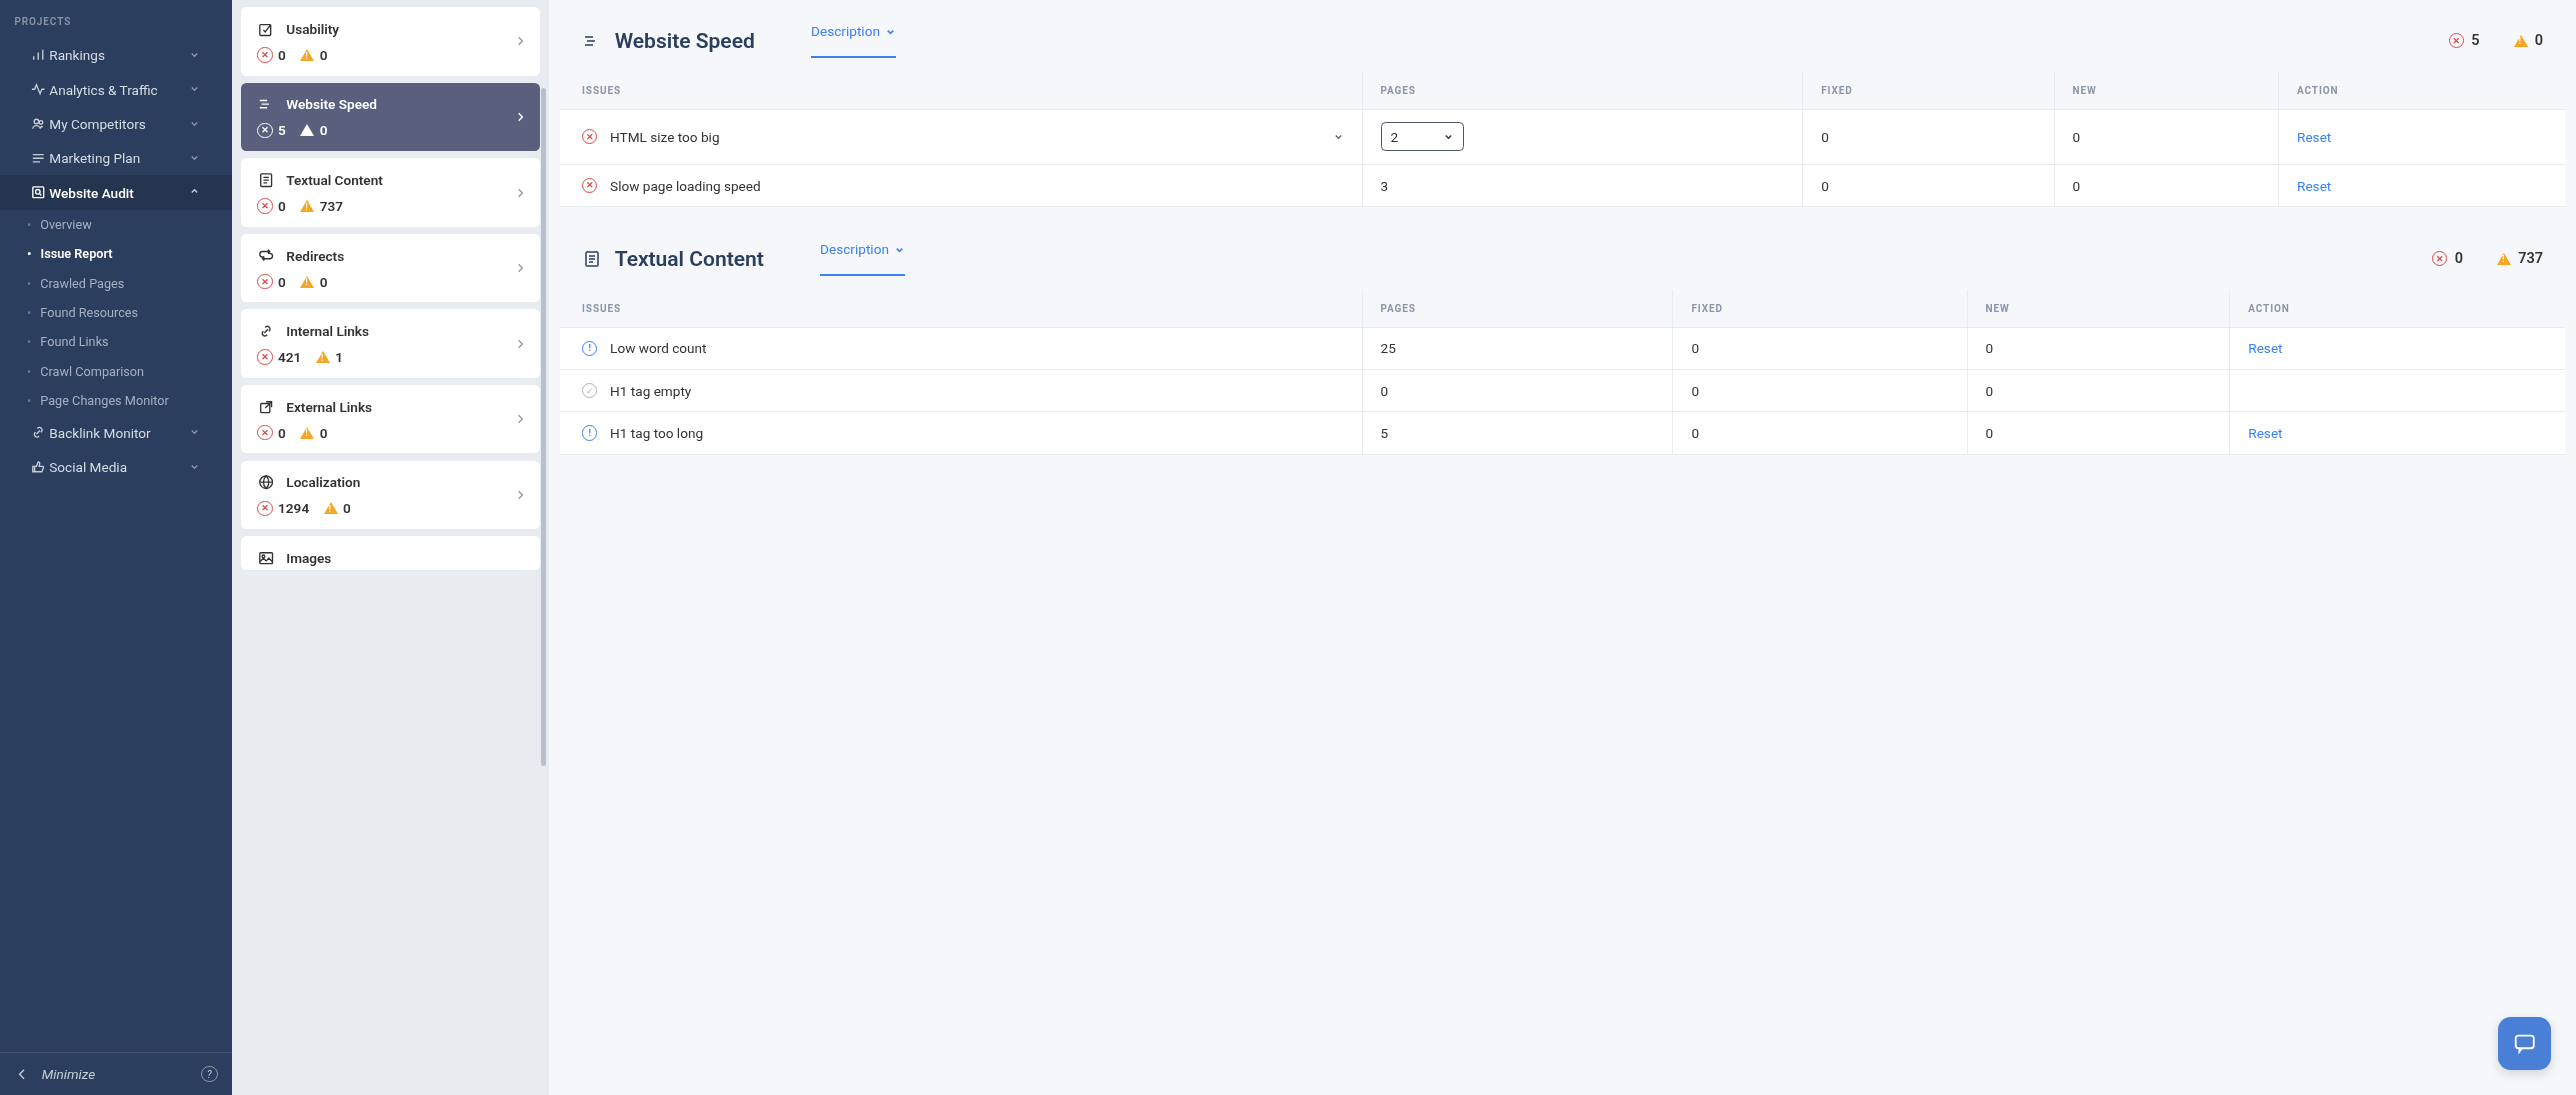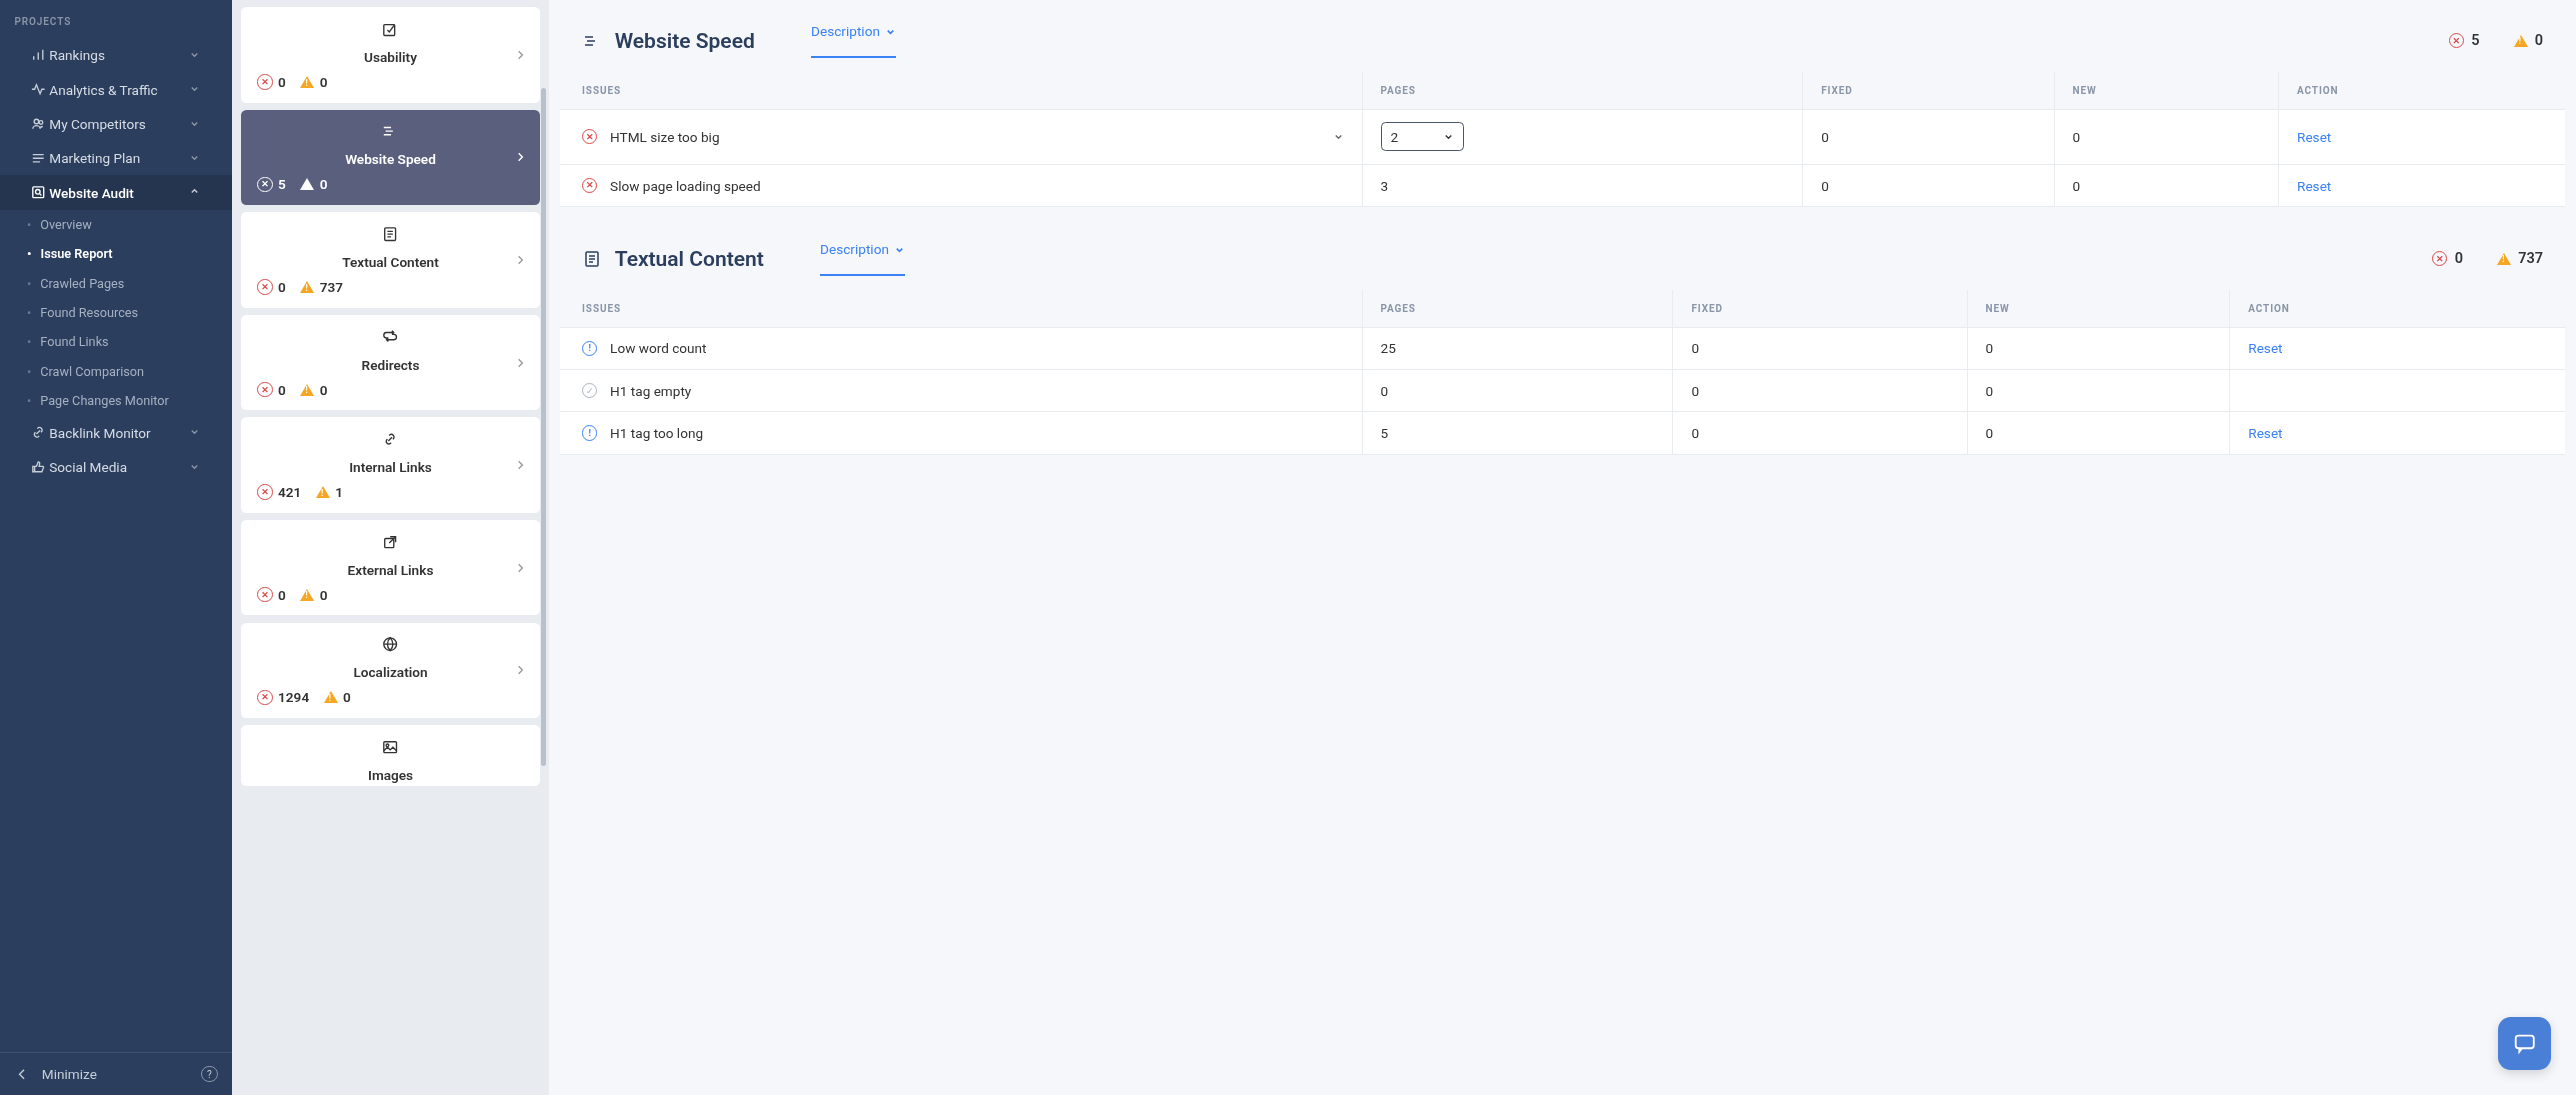--- a/index.html
+++ b/index.html
@@ -9,27 +9,27 @@
 .nav-item { display: flex; align-items: center; padding: 9px 30px; cursor: pointer; font-size: 13.6px; color: #d6dce5; gap: 3px; position: relative; }
 .nav-item.expanded { background: rgba(0,0,0,0.15); }
 .nav-icon { width: 16.3px; height: 16.3px; display: inline-flex; align-items: center; justify-content: center; flex-shrink: 0; }
 .nav-chevron { margin-left: auto; width: 12.7px; height: 12.7px; }
 .subnav { padding-left: 0; }
 .subnav-item { display: flex; align-items: center; padding: 7.2px 14.5px 7.2px 27px; font-size: 12.7px; cursor: pointer; color: #a5b0c2; gap: 9px; }
 .subnav-item.active { color: #fff; font-weight: 600; }
 .subnav-item::before { content: "•"; font-size: 12.7px; color: #6b7a94; }
 .subnav-item.active::before { color: #fff; }
 .sidebar-footer { margin-top: auto; border-top: 0.9px solid rgba(255,255,255,0.1); }
-.minimize { display: flex; align-items: center; padding: 12.7px 14.5px; gap: 11px; font-size: 13.6px; color: #c5cdd8; }
+.minimize { display: flex; align-items: center; padding: 12.7px 14.5px; gap: 11px; font-size: 13.6px; color: #c5cdd8; font-style: italic; }
 .help-icon { margin-left: auto; width: 16.3px; height: 16.3px; border: 1.4px solid #8a95a8; border-radius: 50%; display: flex; align-items: center; justify-content: center; font-size: 10px; }
 
 .category-panel { width: 317px; background: #e8ebf0; flex-shrink: 0; padding: 0; overflow-y: auto; position: relative; }
 .category-card { background: #fff; margin: 7.2px 9px; border-radius: 5.4px; padding: 12.7px 16.3px; cursor: pointer; position: relative; }
 .category-card.active { background: #5a5f7d; color: #fff; }
-.category-head { display: flex; align-items: center; gap: 11px; font-size: 13.6px; font-weight: 600; margin-bottom: 9px; flex-direction: column; }
+.category-head { display: flex; align-items: center; gap: 11px; font-size: 13.6px; font-weight: 600; margin-bottom: 9px; }
 .category-head .cat-icon { width: 18px; height: 18px; display: inline-flex; align-items: center; justify-content: center; }
 .category-chevron { position: absolute; right: 14.5px; top: 50%; transform: translateY(-50%); }
 .category-stats { display: flex; gap: 14.5px; font-size: 13.6px; font-weight: 600; }
 .stat { display: flex; align-items: center; gap: 5.4px; }
 .badge-circle { width: 15.4px; height: 15.4px; border-radius: 50%; display: inline-flex; align-items: center; justify-content: center; }
 .badge-err { border: 1.8px solid #d94b4b; color: #d94b4b; font-size: 9px; font-weight: bold; position: relative; }
 .badge-err::after { content: "✕"; font-size: 9px; }
 .badge-warn-tri { width: 0; height: 0; border-left: 7.2px solid transparent; border-right: 7.2px solid transparent; border-bottom: 12.7px solid #f5a623; position: relative; display: inline-block; }
 .badge-warn-tri::after { content: "!"; position: absolute; left: -1.8px; top: 1.8px; font-size: 8.2px; color: #fff; font-weight: bold; }
 .badge-info { width: 15.4px; height: 15.4px; border: 1.8px solid #3b82f6; border-radius: 50%; color: #3b82f6; display: inline-flex; align-items: center; justify-content: center; font-size: 9px; font-weight: bold; }

